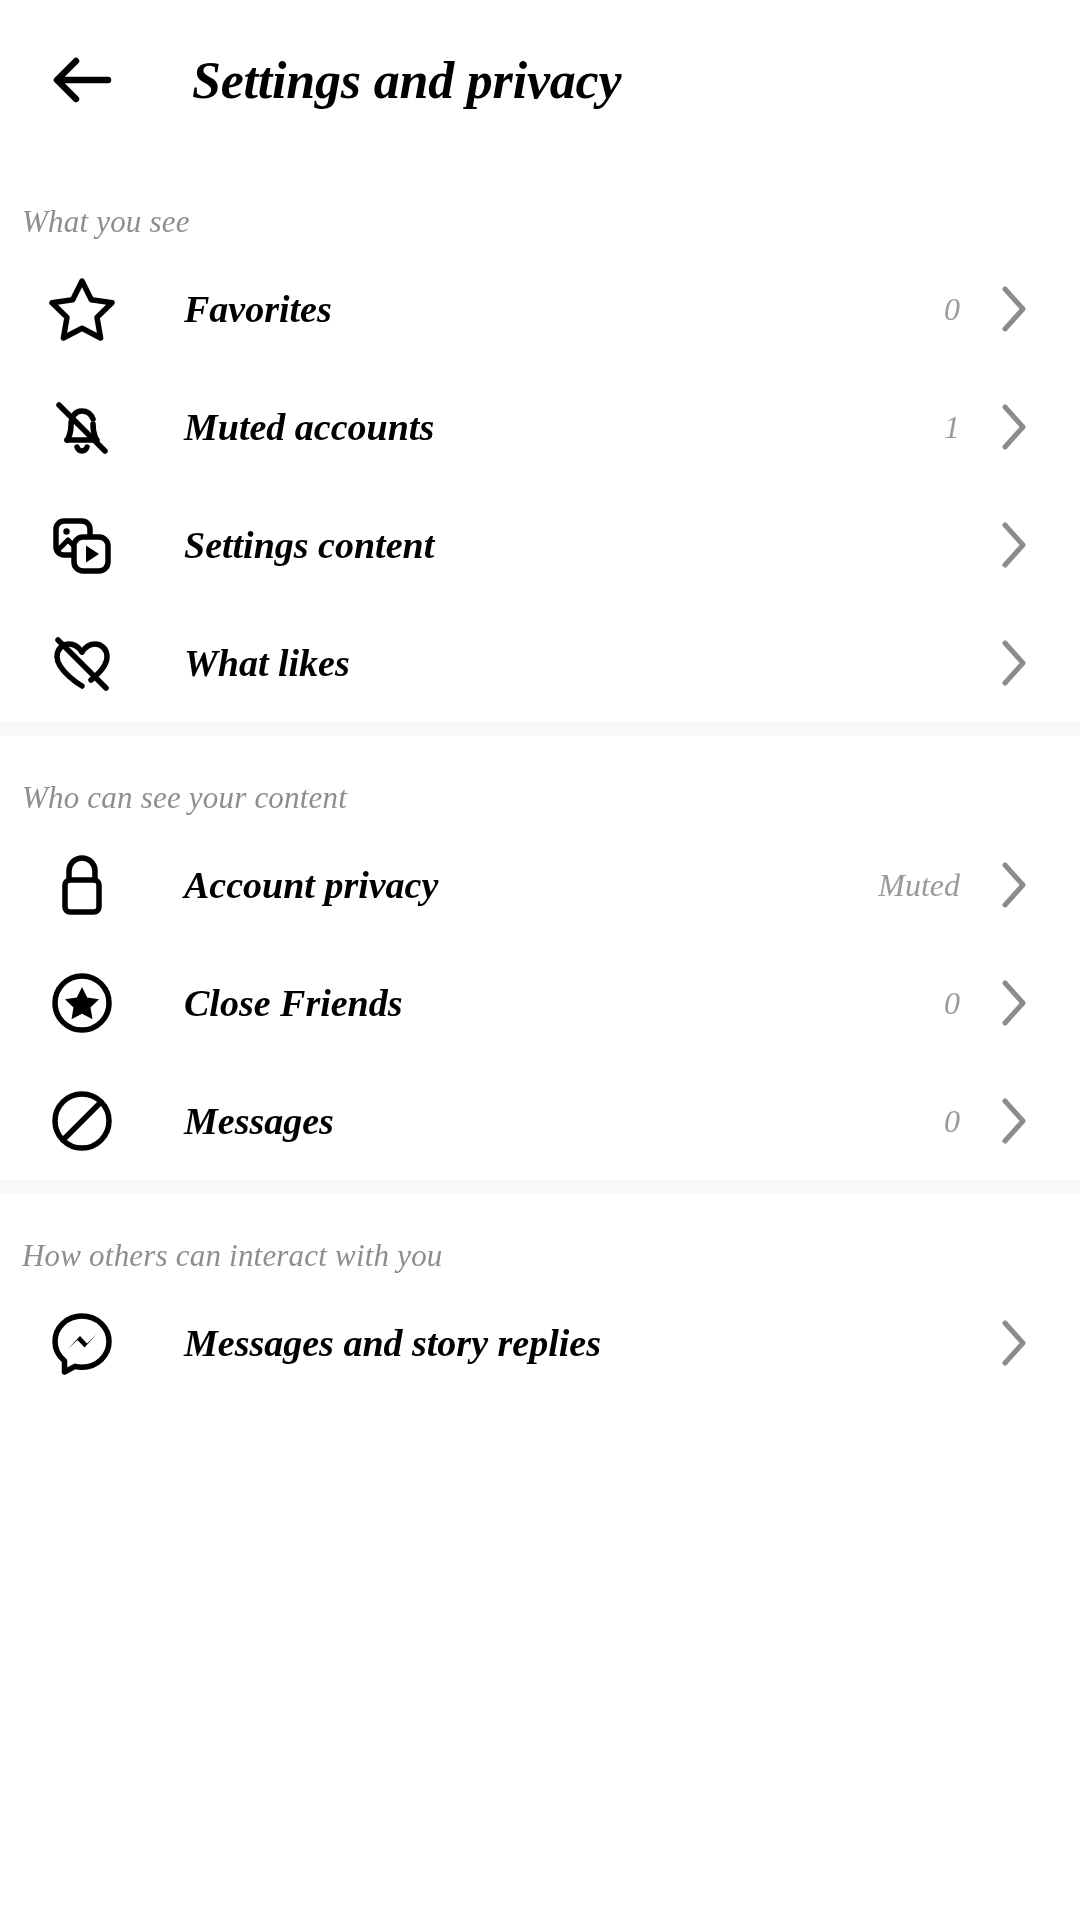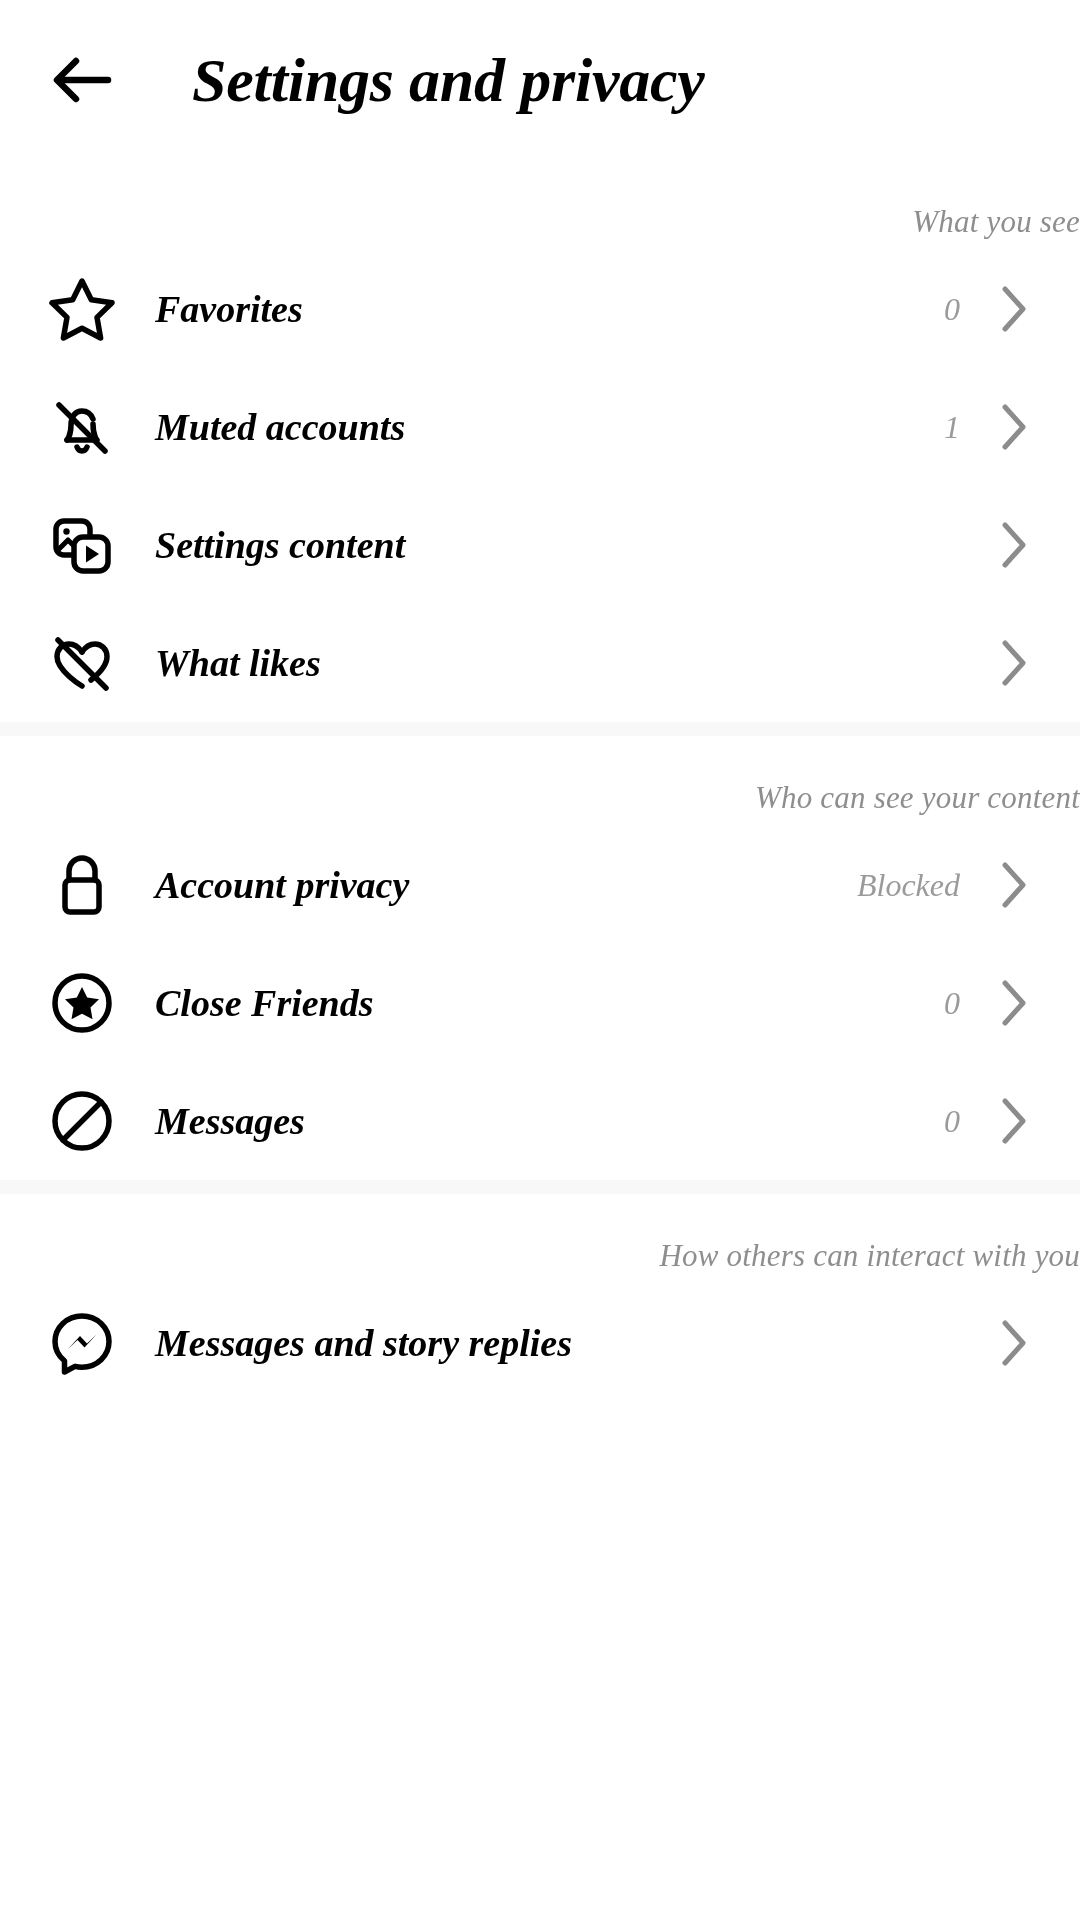--- a/index.html
+++ b/index.html
@@ -28,39 +28,38 @@
     width: 86px;
     height: 86px;
     display: flex;
     align-items: center;
     justify-content: flex-start;
     flex: 0 0 auto;
     cursor: pointer;
   }
   .back-btn svg { display: block; }
   .page-title {
-    font-size: 62px;
+    font-size: 52px;
     font-weight: bold;
     font-style: italic;
     color: #000000;
     margin-left: 60px;
     letter-spacing: -0.2px;
     white-space: nowrap;
   }
 
   
   .section-header {
     font-size: 31px;
     font-style: italic;
     color: #8e8e8e;
     padding-left: 22px;
     padding-top: 44px;
     padding-bottom: 10px;
     letter-spacing: 0.2px;
-    text-align: right;
   }
 
   
   .divider-band {
     height: 14px;
     background: #f8f8f8;
     width: 100%;
   }
 
   
@@ -80,21 +79,21 @@
     display: flex;
     align-items: center;
     justify-content: center;
   }
   .row-icon svg { display: block; }
   .row-label {
     font-size: 38px;
     font-style: italic;
     font-weight: bold;
     color: #000000;
-    margin-left: 37px;
+    margin-left: 66px;
     white-space: nowrap;
     flex: 1 1 auto;
   }
   .row-value {
     font-size: 32px;
     font-style: italic;
     color: #9a9a9a;
     margin-right: 34px;
     white-space: nowrap;
     flex: 0 0 auto;
@@ -225,21 +224,21 @@
   <div class="section-header">Who can see your content</div>
 
   <div class="row">
     <div class="row-icon">
       <svg width="70" height="70" viewBox="0 0 70 70" fill="none">
         <path d="M22 30 V21 C22 13.8 27.8 8 35 8 C42.2 8 48 13.8 48 21 V30" stroke="#000" stroke-width="5.5" stroke-linecap="round"></path>
         <rect x="18" y="30" width="34" height="32" rx="5" stroke="#000" stroke-width="5.5"></rect>
       </svg>
     </div>
     <div class="row-label">Account privacy</div>
-    <div class="row-value">Blocked</div>
+    <div class="row-value">Muted</div>
     <div class="row-chevron">
       <svg width="34" height="50" viewBox="0 0 34 50" fill="none">
         <path d="M8 5 L26 25 L8 45" stroke="#8c8c8c" stroke-width="5" stroke-linecap="round" stroke-linejoin="round"></path>
       </svg>
     </div>
   </div>
 
   <div class="row">
     <div class="row-icon">
       <svg width="70" height="70" viewBox="0 0 70 70" fill="none">

